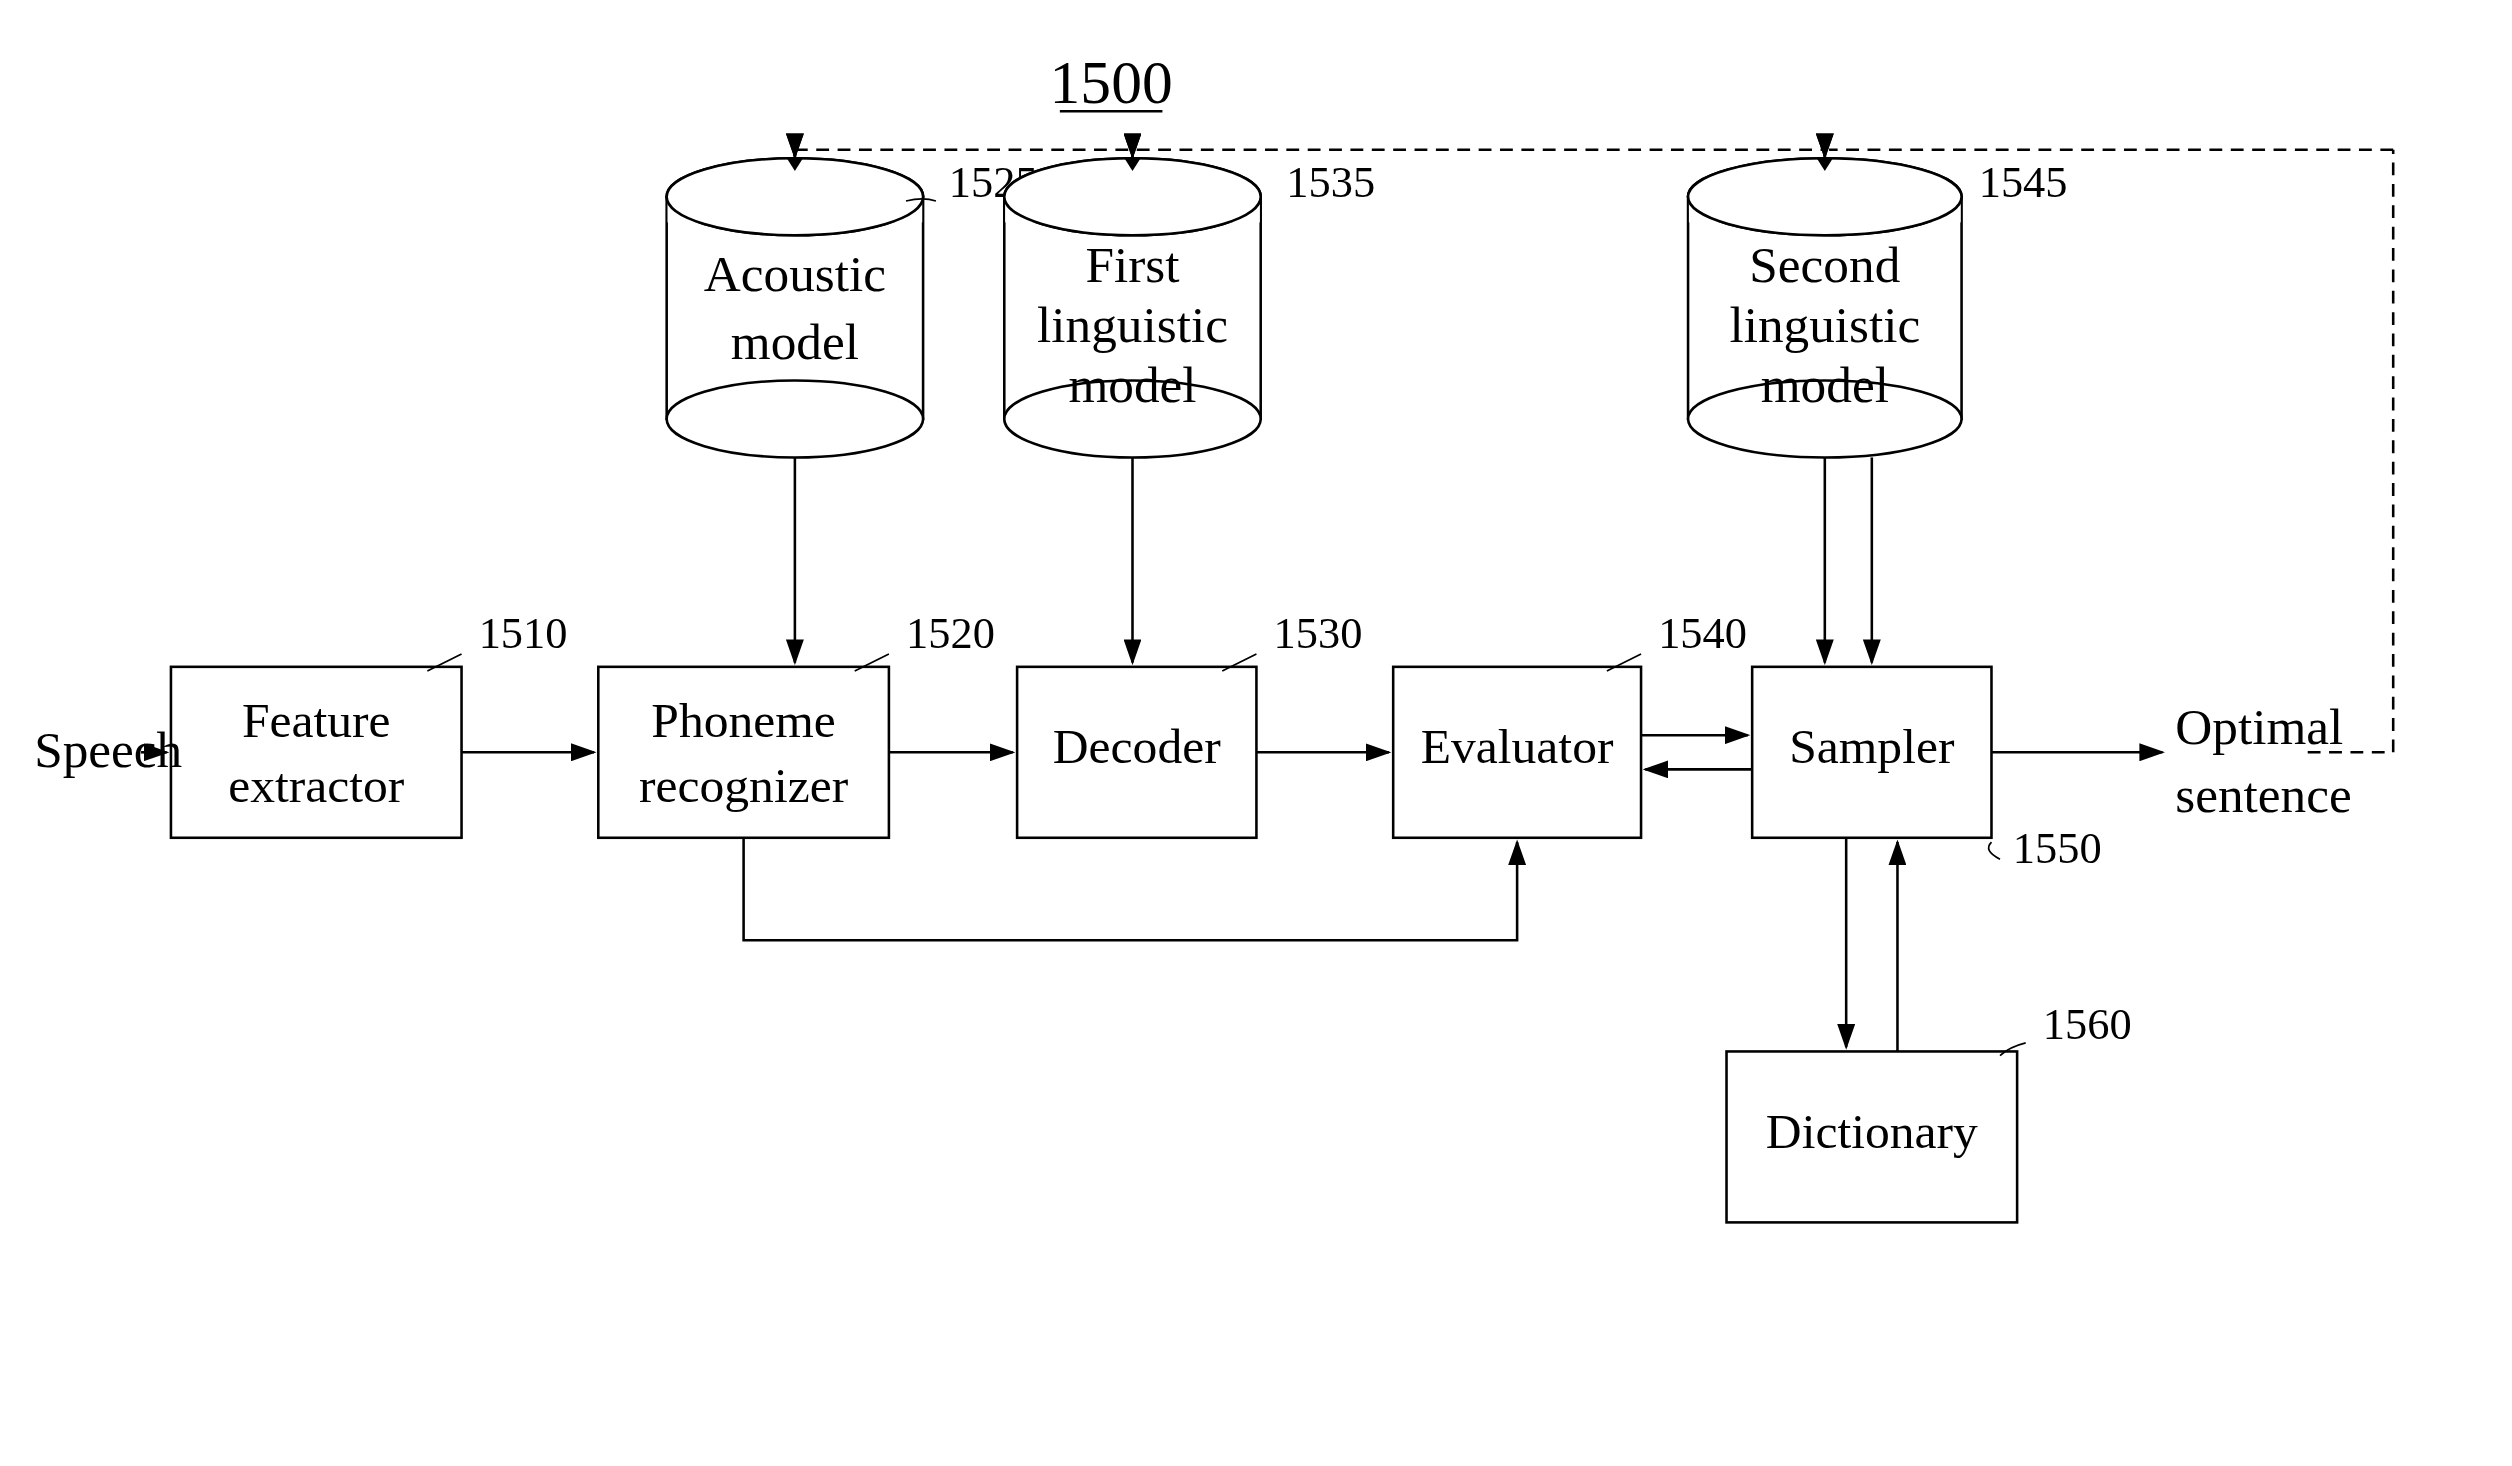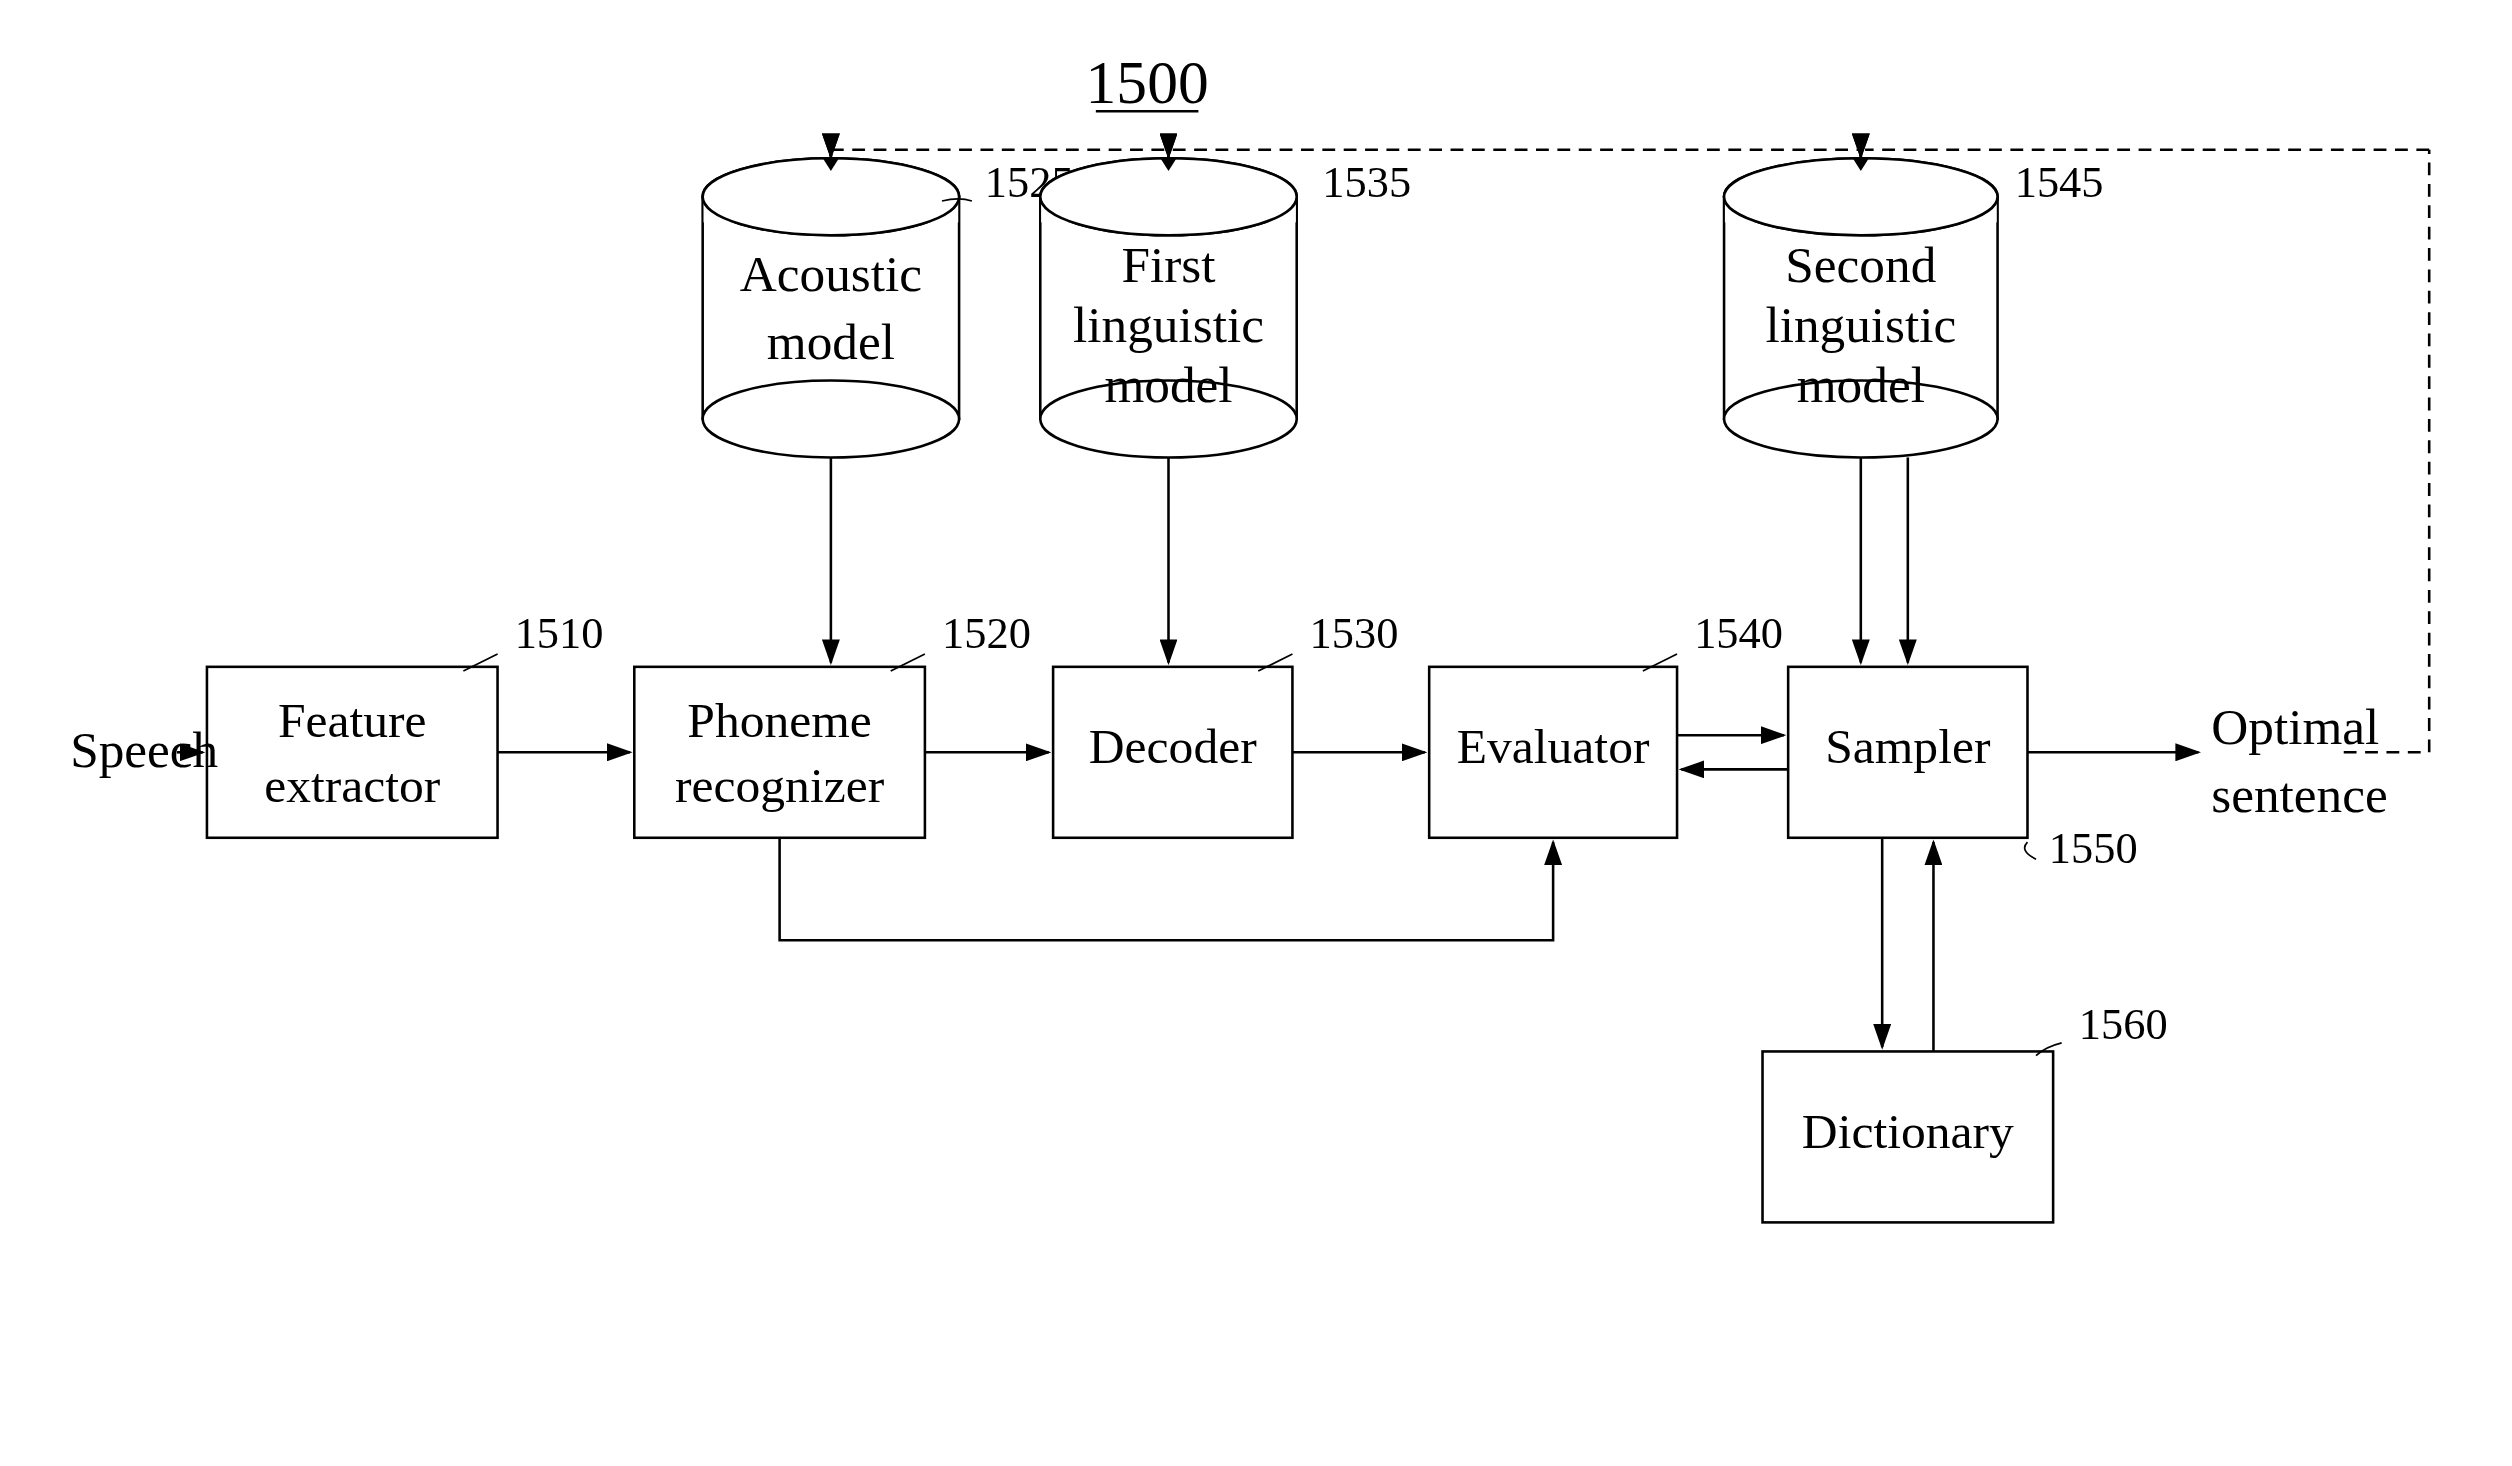--- a/index.html
+++ b/index.html
@@ -9,21 +9,20 @@
       height: 1467px;
       font-family: 'Times New Roman', Times, serif;
       position: relative;
       overflow: hidden;
     }
     .diagram-container {
       position: absolute;
       top: 0; left: 0;
       width: 2096px;
       height: 1467px;
-      margin-left: 36px;
     }
     svg {
       position: absolute;
       top: 0; left: 0;
       width: 2512px;
       height: 1467px;
     }
   </style>
 </head>
 <body>

